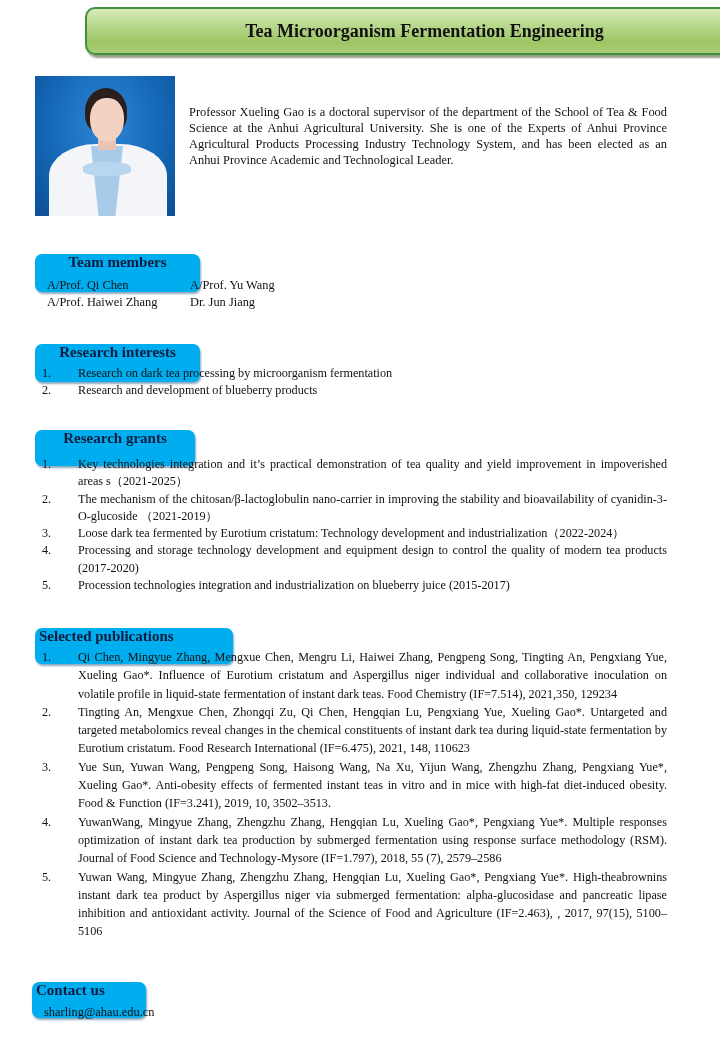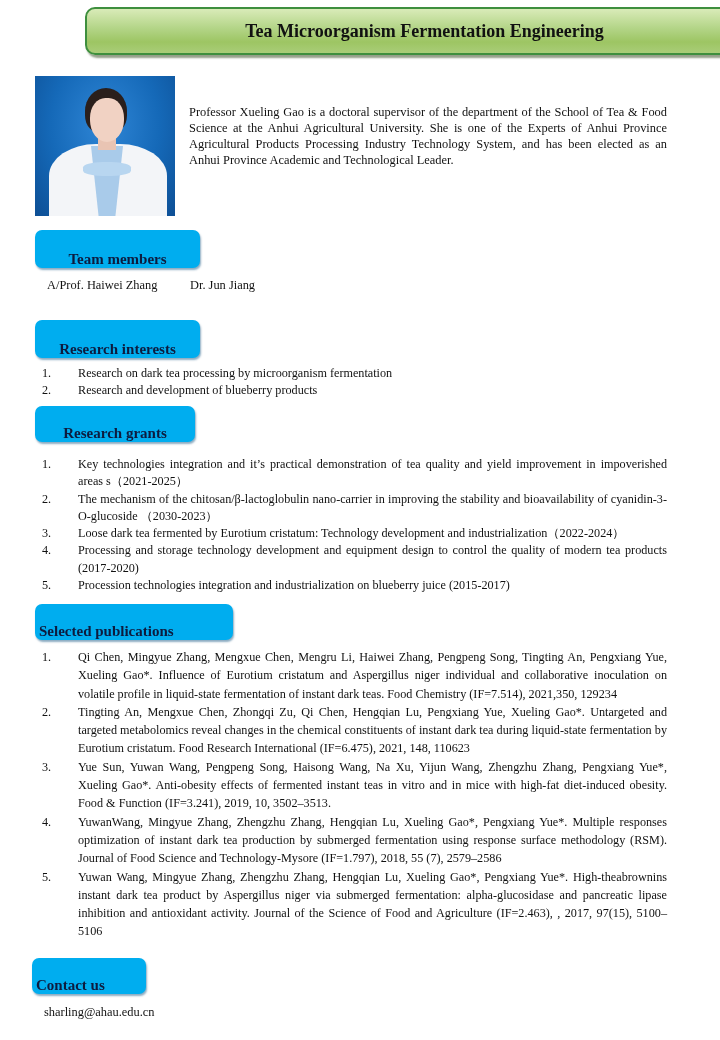--- a/index.html
+++ b/index.html
@@ -18,22 +18,22 @@
   .photo .neck { position:absolute; left:63px; top:62px; width:18px; height:12px; background:#e9c4b3; }
   .photo .coat { position:absolute; left:14px; top:68px; width:118px; height:80px; background:#f3f5f8; border-radius:40% 40% 0 0; }
   .photo .shirt { position:absolute; left:52px; top:70px; width:40px; height:74px; background:#a9cbea; clip-path:polygon(10% 0,90% 0,70% 100%,30% 100%); }
   .photo .bow { position:absolute; left:48px; top:86px; width:48px; height:14px; background:#b8d6f0; border-radius:40%; }
 
   .intro { position:absolute; left:189px; top:104px; width:478px; font-size:12.4px; line-height:16px; }
   .intro p { margin:0; text-align:justify; }
 
   .section-head { position:absolute; left:35px; height:38px; background:#00adef;
     border-radius:7px; box-shadow:1px 2px 2px rgba(0,70,120,0.45);
-    display:flex; align-items:flex-end; justify-content:center;
-    font-weight:bold; font-size:15px; color:#0d1b3e; box-sizing:border-box; }
+    display:flex; align-items:flex-start; justify-content:center;
+    font-weight:bold; font-size:15px; color:#0d1b3e; box-sizing:border-box;margin-top:24px; }
   .section-head.left { justify-content:flex-start; padding-left:4px; }
 
   .team { position:absolute; left:47px; top:277px; font-size:12.4px; line-height:17px; }
   .team .row { display:flex; }
   .team .c1 { width:143px; }
 
   .olist { position:absolute; left:42px; width:625px; font-size:12.2px; line-height:17.3px; margin:0; padding:0; list-style:none; }
   .olist li { display:flex; margin:0; }
   .olist .num { width:36px; flex:0 0 36px; }
   .olist .txt { flex:1; text-align:justify; }
@@ -58,20 +58,24 @@
 
 <div class="intro">
   <p>Professor Xueling Gao is a doctoral supervisor of the department of the School of Tea &amp; Food Science at the Anhui Agricultural University. She is one of the Experts of Anhui Province Agricultural Products Processing Industry Technology System, and has been elected as an Anhui Province Academic and Technological Leader.</p>
 </div>
 
 <div class="section-head" style="top:230px;width:165px;">
   <span>Team members</span>
 </div>
 <div class="team">
   <div class="row">
+    <span class="c1">A/Prof. Qi Chen</span>
+    <span>A/Prof. Yu Wang</span>
+  </div>
+  <div class="row">
     <span class="c1">A/Prof. Haiwei  Zhang</span>
     <span>Dr.  Jun Jiang</span>
   </div>
 </div>
 
 <div class="section-head" style="top:320px;width:165px;">
   <span>Research interests</span>
 </div>
 <ul class="olist" style="top:365px;">
   <li>
@@ -87,21 +91,21 @@
 <div class="section-head" style="top:406px;width:160px;height:36px;">
   <span>Research grants</span>
 </div>
 <ul class="olist" style="top:456px;">
   <li>
       <span class="num">1.</span>
       <span class="txt">Key technologies integration and it’s practical demonstration of tea quality and yield improvement in impoverished areas s（2021-2025）</span>
     </li>
   <li>
       <span class="num">2.</span>
-      <span class="txt">The mechanism of the chitosan/β-lactoglobulin nano-carrier in improving the stability and bioavailability of cyanidin-3-O-glucoside （2030-2023）</span>
+      <span class="txt">The mechanism of the chitosan/β-lactoglobulin nano-carrier in improving the stability and bioavailability of cyanidin-3-O-glucoside （2021-2019）</span>
     </li>
   <li>
       <span class="num">3.</span>
       <span class="txt">Loose dark tea fermented by Eurotium cristatum: Technology development and industrialization（2022-2024）</span>
     </li>
   <li>
       <span class="num">4.</span>
       <span class="txt">Processing and storage technology development and equipment design to control the quality of modern tea products (2017-2020)</span>
     </li>
   <li>

